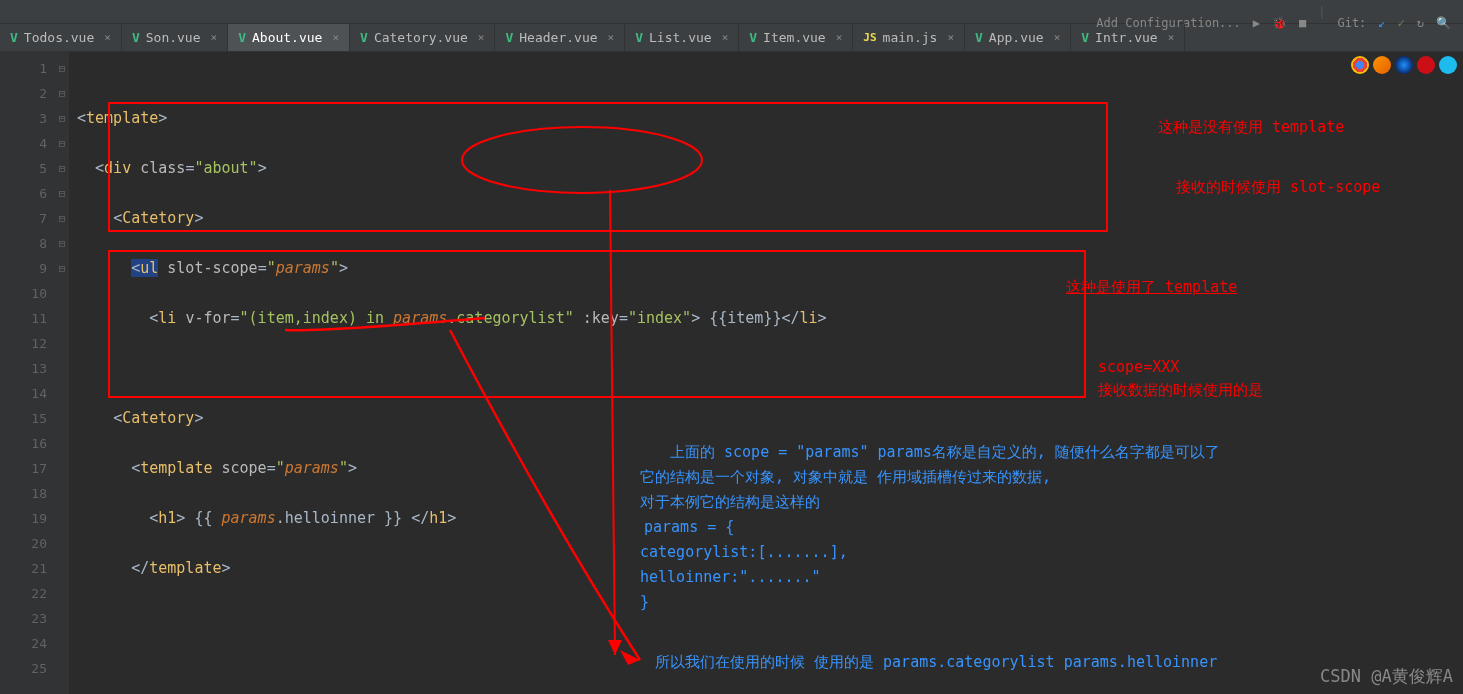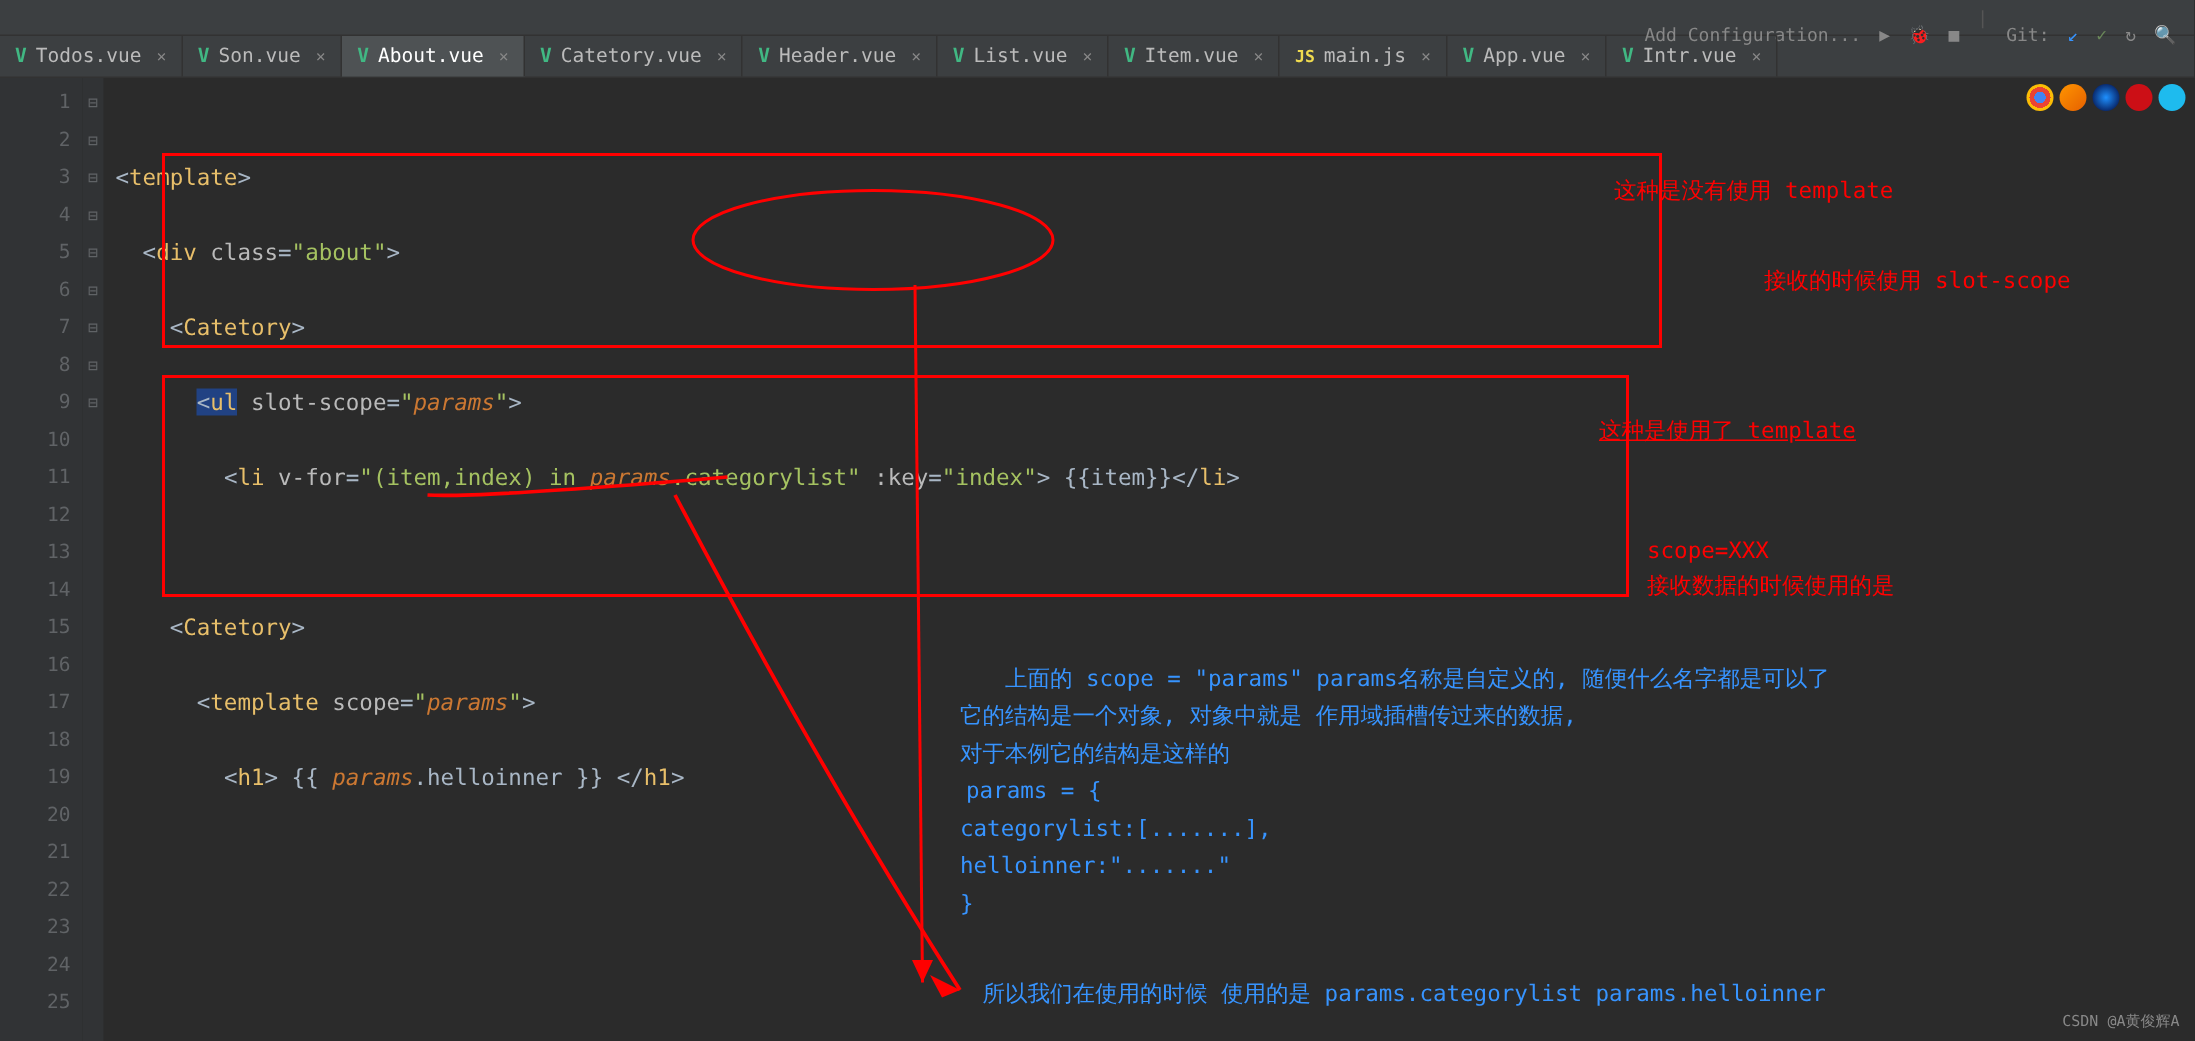--- a/index.html
+++ b/index.html
@@ -132,21 +132,21 @@
 .bicon {
   width: 18px; height: 18px;
   border-radius: 50%;
   display: inline-block;
 }
 .watermark {
   position: absolute;
   bottom: 6px;
   right: 10px;
   color: #888;
-  font-size: 10px;
+  font-size: 17px;
   z-index: 20;
 }
 </style>
 </head>
 <body>
 
 <div class="toolbar">
   <span class="toolbar-item">Add Configuration...</span>
   <span class="toolbar-item">▶</span>
   <span class="toolbar-item">🐞</span>
@@ -271,20 +271,21 @@
 
 <div class="line"><span class="t-punct">&lt;</span><span class="t-tag">template</span><span class="t-punct">&gt;</span></div>
 <div class="line">  <span class="t-punct">&lt;</span><span class="t-tag">div</span> <span class="t-attr">class</span><span class="t-punct">=</span><span class="t-str">"<span>about</span>"</span><span class="t-punct">&gt;</span></div>
 <div class="line">    <span class="t-punct">&lt;</span><span class="t-tag">Catetory</span><span class="t-punct">&gt;</span></div>
 <div class="line">      <span class="sel"><span class="t-punct">&lt;</span><span class="t-tag">ul</span></span> <span class="t-attr">slot-scope</span><span class="t-punct">=</span><span class="t-str">"<span class="t-param">params</span>"</span><span class="t-punct">&gt;</span></div>
 <div class="line">        <span class="t-punct">&lt;</span><span class="t-tag">li</span> <span class="t-attr">v-for</span><span class="t-punct">=</span><span class="t-str">"<span>(item,index) in </span><span class="t-param">params</span><span>.categorylist</span>"</span> <span class="t-attr">:key</span><span class="t-punct">=</span><span class="t-str">"<span>index</span>"</span><span class="t-punct">&gt;</span><span class="t-text"> {{item}}</span><span class="t-punct">&lt;/</span><span class="t-tag">li</span><span class="t-punct">&gt;</span></div>
 <div class="line"></div>
 <div class="line">    <span class="t-punct">&lt;</span><span class="t-tag">Catetory</span><span class="t-punct">&gt;</span></div>
 <div class="line">      <span class="t-punct">&lt;</span><span class="t-tag">template</span> <span class="t-attr">scope</span><span class="t-punct">=</span><span class="t-str">"<span class="t-param">params</span>"</span><span class="t-punct">&gt;</span></div>
 <div class="line">        <span class="t-punct">&lt;</span><span class="t-tag">h1</span><span class="t-punct">&gt;</span><span class="t-text"> {{ </span><span class="t-param">params</span><span class="t-text">.helloinner</span><span class="t-text"> }} </span><span class="t-punct">&lt;/</span><span class="t-tag">h1</span><span class="t-punct">&gt;</span></div>
+<div class="line">      <span class="t-punct">&lt;/</span><span class="t-tag">template</span><span class="t-punct">&gt;</span></div>
 
 
 
 
 
 
 
 
 
 
@@ -300,21 +301,21 @@
 
 <svg class="svg-overlay" width="1463" height="694">
   <ellipse cx="582" cy="160" rx="120" ry="33" fill="none" stroke="#ff0000" stroke-width="2"></ellipse>
   <path d="M 285 330 Q 320 332 485 318" fill="none" stroke="#ff0000" stroke-width="2.5"></path>
   <path d="M 450 330 Q 550 520 640 660" fill="none" stroke="#ff0000" stroke-width="2.5"></path>
   <path d="M 610 190 L 615 655" fill="none" stroke="#ff0000" stroke-width="2"></path>
   <polygon points="640,660 620,650 628,665" fill="#ff0000"></polygon>
   <polygon points="615,655 608,640 622,640" fill="#ff0000"></polygon>
 </svg>
 
-<div class="annot" style="left:1076px; top:118px;">这种是没有使用 template</div>
+<div class="annot" style="left:1158px; top:118px;">这种是没有使用 template</div>
 <div class="annot" style="left:1176px; top:178px;">接收的时候使用 slot-scope</div>
 <div class="annot" style="left:1066px; top:278px;text-decoration:underline;">这种是使用了 template</div>
 <div class="annot" style="left:1098px; top:333px;margin-top:48px;">接收数据的时候使用的是</div>
 <div class="annot" style="left:1098px; top:358px;">scope=XXX</div>
 
 <div class="annot-blue" style="left:670px; top:440px;">上面的 scope = "params"  params名称是自定义的, 随便什么名字都是可以了</div>
 <div class="annot-blue" style="left:640px; top:465px;">它的结构是一个对象, 对象中就是 作用域插槽传过来的数据,</div>
 <div class="annot-blue" style="left:640px; top:490px;">对于本例它的结构是这样的</div>
 <div class="annot-blue" style="left:644px; top:515px;">params = {</div>
 <div class="annot-blue" style="left:640px; top:540px;">    categorylist:[.......],</div>

